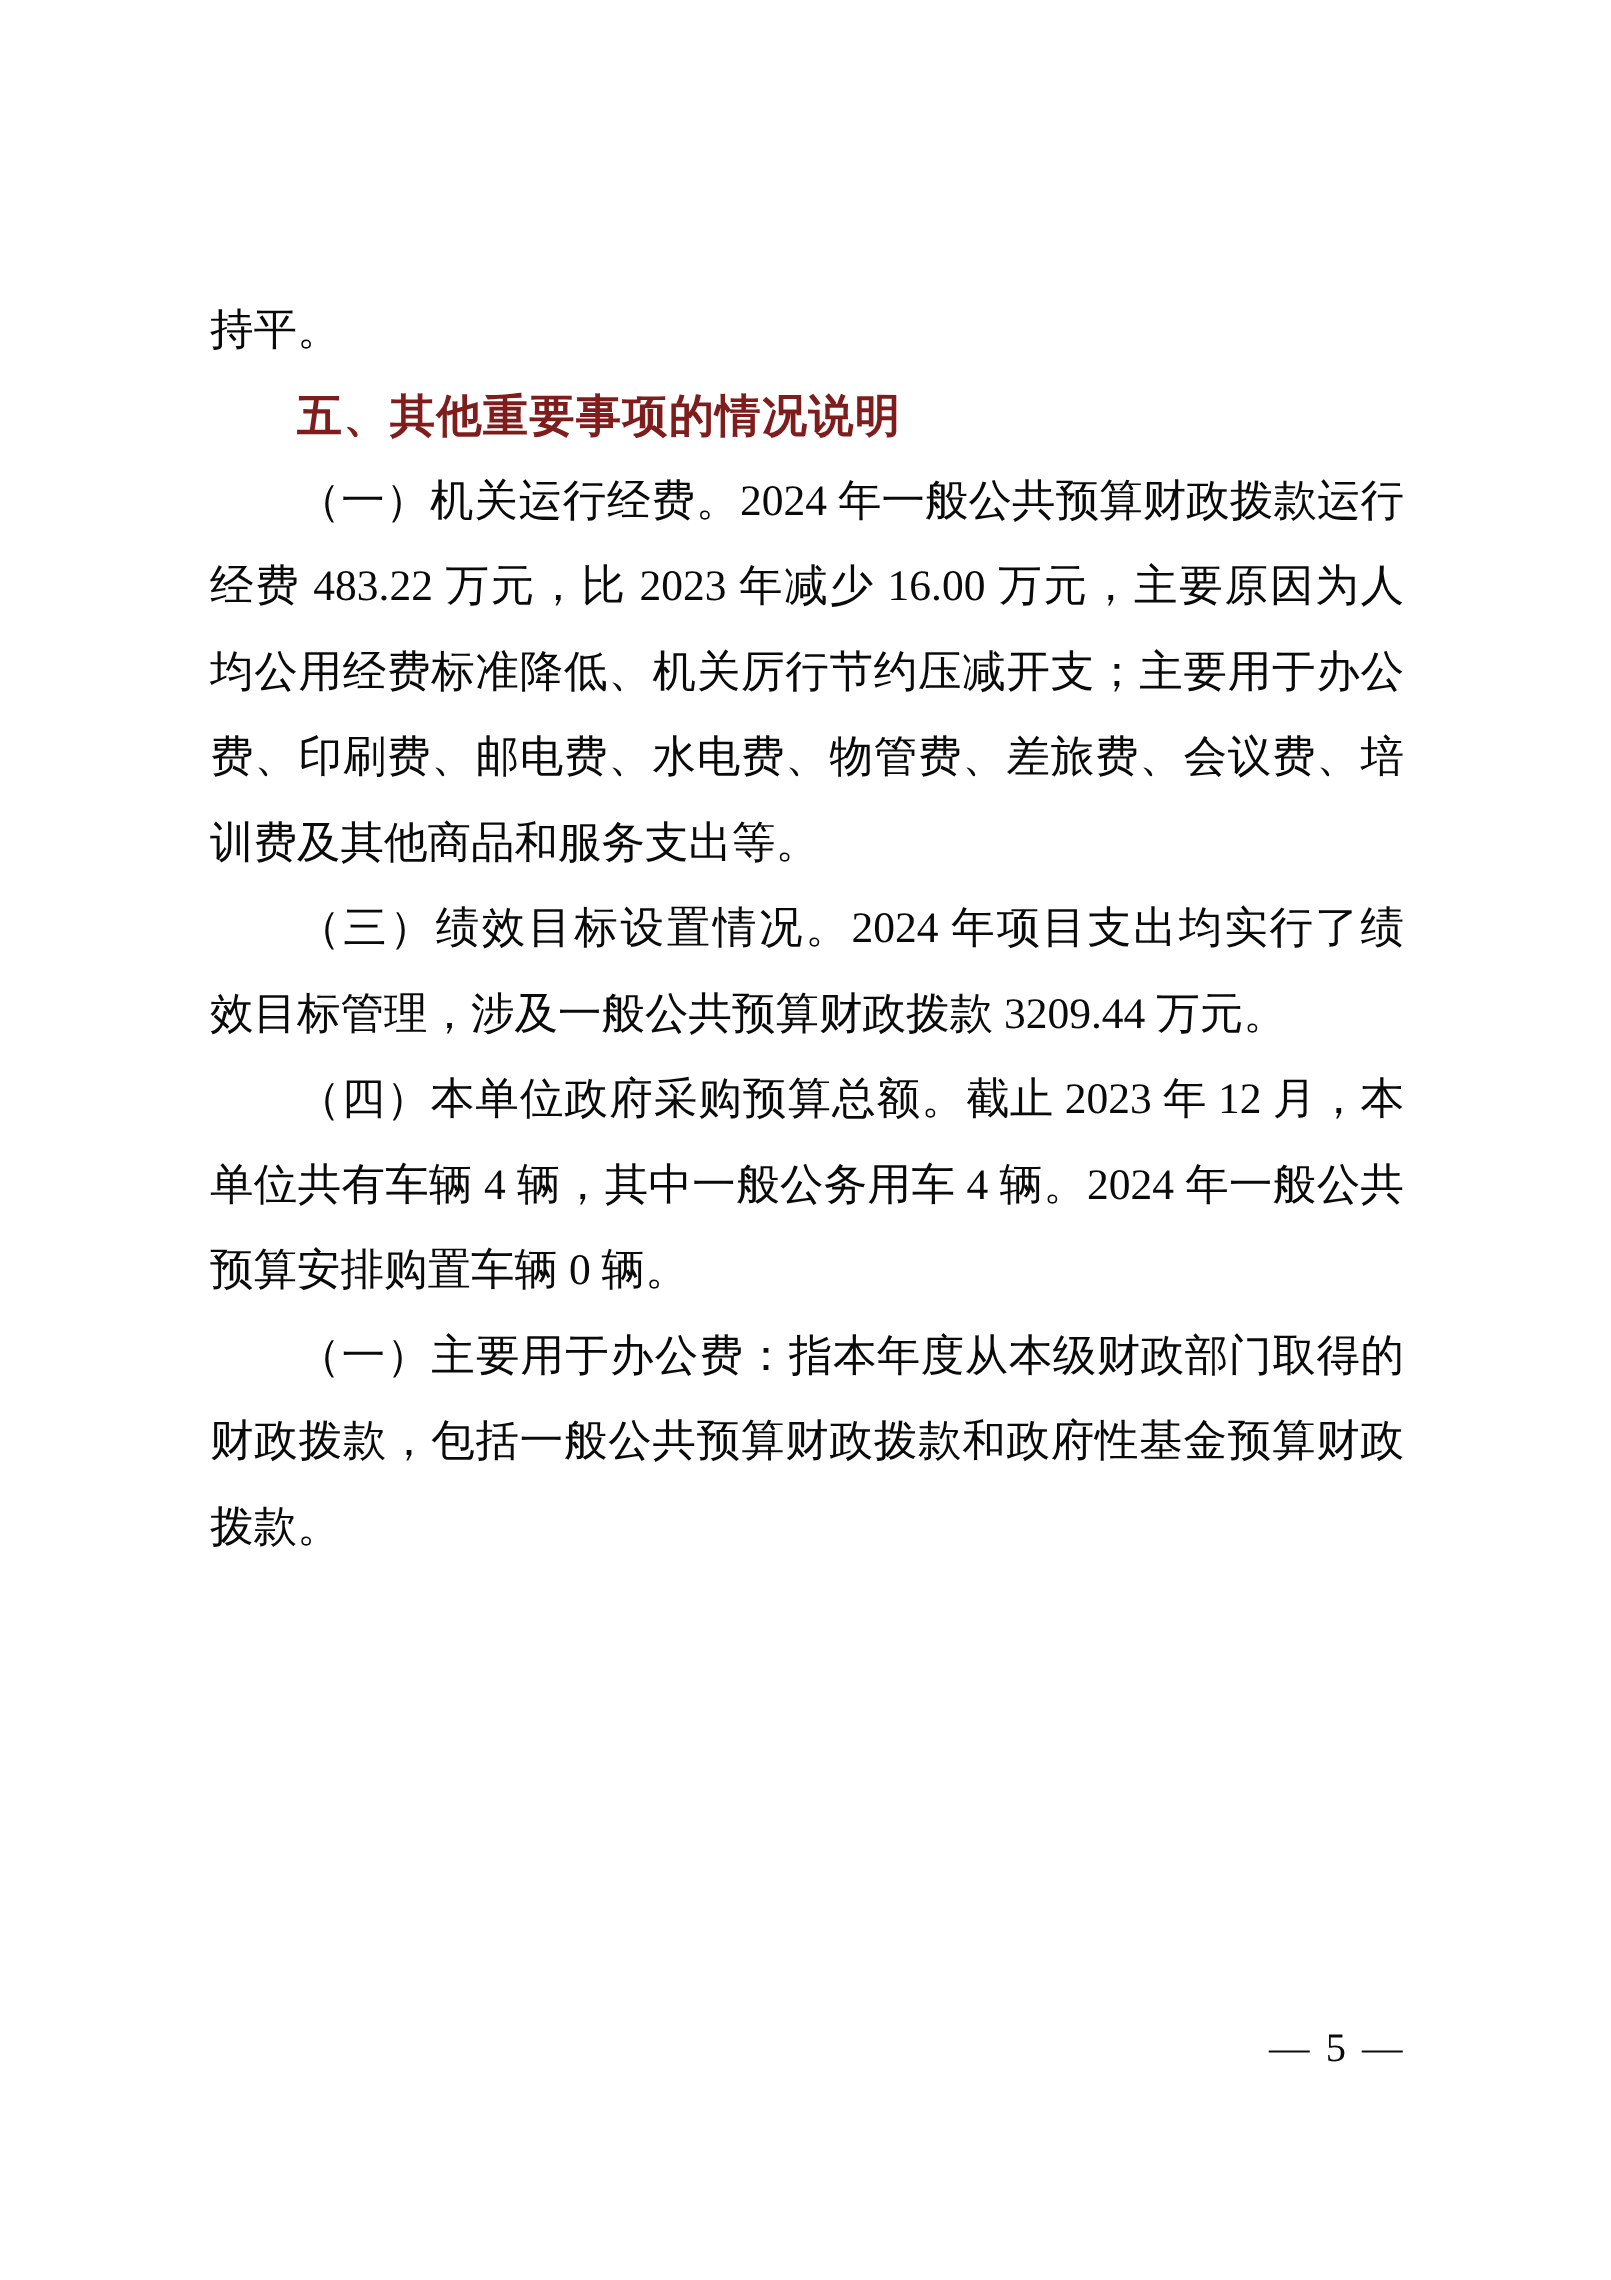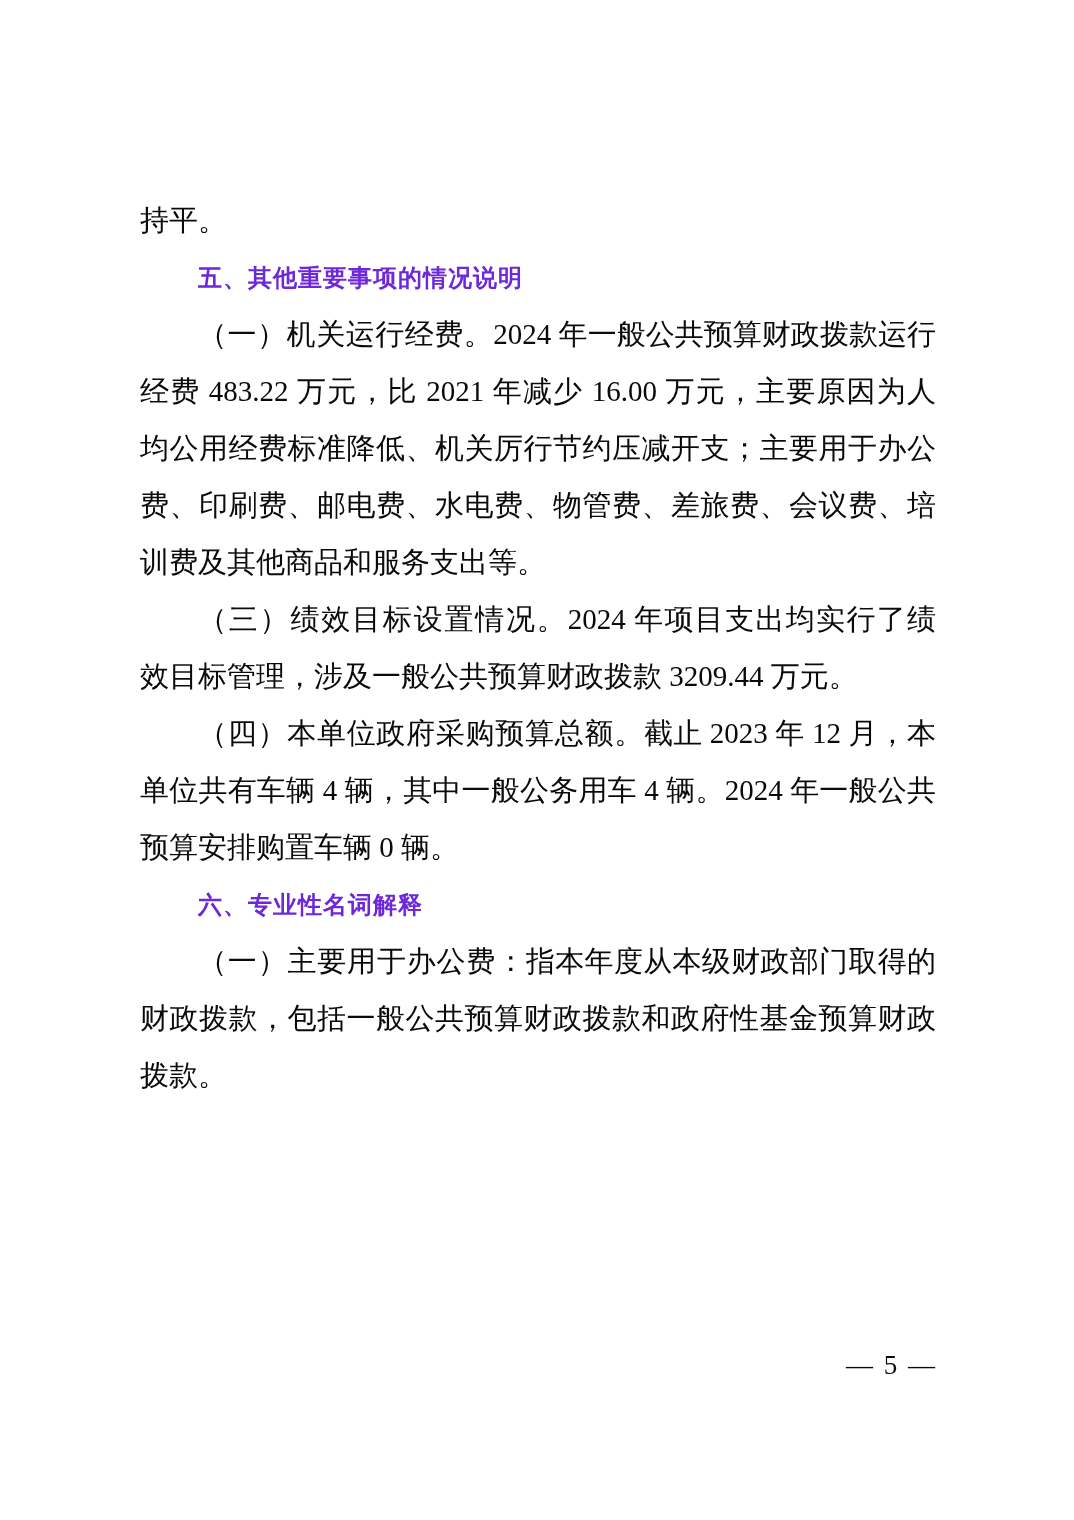--- a/index.html
+++ b/index.html
@@ -27,25 +27,25 @@
     font-family: "Liberation Serif", "DejaVu Serif", serif;
     font-size: 29px;
     line-height: 57px;
     color: #0a0a0a;
     text-align: justify;
     text-justify: inter-ideograph;
     text-indent: 58px;
   }
   .no-indent { text-indent: 0; }
   .heading {
-    font-family: Liberation Sans, sans-serif;
+    font-family: Liberation Serif, serif;
     font-weight: 700;
-    font-size: 24px;
+    font-size: 30px;
     line-height: 57px;
-    color: #6d28d9;
+    color: #7f1d1d;
     text-indent: 58px;
     letter-spacing: 1px;
   }
   .lead {
     font-weight: 400;
     letter-spacing: 0.5px;
   }
   .footer {
     position: absolute;
     right: 137px;
@@ -60,27 +60,26 @@
 </head>
 <body>
 
 <div class="page">
   <div class="content">
 
     <p class="body-text no-indent">持平。</p>
 
     <p class="heading">五、其他重要事项的情况说明</p>
 
-    <p class="body-text"><span class="lead">（一）机关运行经费。</span><span>2024 年一般公共预算财政拨款运行经费 483.22 万元，比 2021 年减少 16.00 万元，主要原因为人均公用经费标准降低、机关厉行节约压减开支；主要用于办公费、印刷费、邮电费、水电费、物管费、差旅费、会议费、培训费及其他商品和服务支出等。</span></p>
+    <p class="body-text"><span class="lead">（一）机关运行经费。</span><span>2024 年一般公共预算财政拨款运行经费 483.22 万元，比 2023 年减少 16.00 万元，主要原因为人均公用经费标准降低、机关厉行节约压减开支；主要用于办公费、印刷费、邮电费、水电费、物管费、差旅费、会议费、培训费及其他商品和服务支出等。</span></p>
 
 
     <p class="body-text"><span class="lead">（三）绩效目标设置情况。</span><span>2024 年项目支出均实行了绩效目标管理，涉及一般公共预算财政拨款 3209.44 万元。</span></p>
 
     <p class="body-text"><span class="lead">（四）本单位政府采购预算总额。</span><span>截止 2023 年 12 月，本单位共有车辆 4 辆，其中一般公务用车 4 辆。2024 年一般公共预算安排购置车辆 0 辆。</span></p>
 
-    <p class="heading">六、专业性名词解释</p>
 
     <p class="body-text"><span class="lead">（一）主要用于办公费：</span><span>指本年度从本级财政部门取得的财政拨款，包括一般公共预算财政拨款和政府性基金预算财政拨款。</span></p>
 
   </div>
 
   <div class="footer">— 5 —</div>
 </div>
 
 </body></html>

